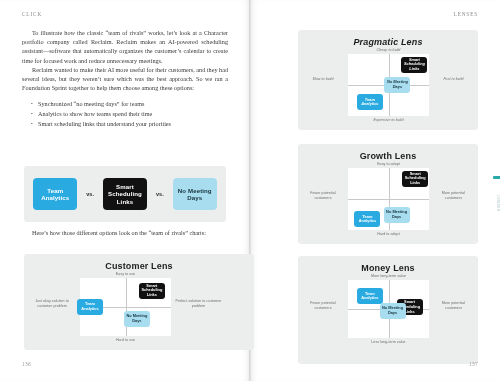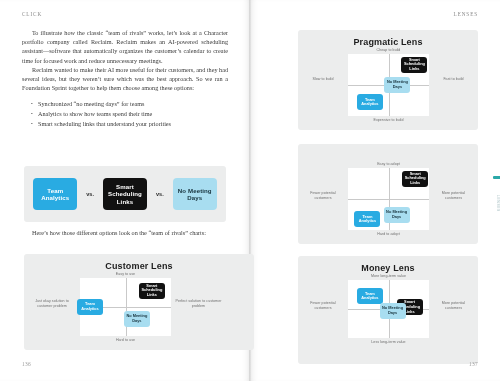--- a/index.html
+++ b/index.html
@@ -169,36 +169,37 @@
       <div class="ax-label ax-right" style="left: 151px; width: 47px; top: 45px;">Perfect solution to customer problem</div>
       <div class="node node-sm" style="background: rgb(41, 171, 226); color: rgb(255, 255, 255); width: 26px; height: 16px; left: 53.01px; top: 45px;">Team Analytics</div>
       <div class="node node-sm" style="background: rgb(17, 17, 17); color: rgb(255, 255, 255); width: 26px; height: 16px; left: 114.89px; top: 28.76px;">Smart Scheduling Links</div>
       <div class="node node-sm" style="background: rgb(168, 221, 240); color: rgb(23, 50, 60); width: 26px; height: 16px; left: 99.875px; top: 57.18px;">No Meeting Days</div>
     </div>
 
   <div class="folio folio-left">136</div>
 
   <div class="running-head rh-right">Lenses</div>
 
-  <div class="lens" id="lens-1" style="left:298px;top:30px;width:180px;height:100px;">
+  <div class="lens" id="lens-1" style="left:298px;top:30px;width:180px;height:100px;font-style:italic;">
     <div class="lens-title">Pragmatic Lens</div>
   <div class="plot" style="left: 50px; top: 24px; width: 81px; height: 62px;">
         <div class="axis-v"></div>
         <div class="axis-h"></div>
       </div>
       <div class="ax-label ax-top" style="left: 50px; width: 81px; top: 18px;">Cheap to build</div>
       <div class="ax-label ax-bottom" style="left: 50px; width: 81px; top: 88px;">Expensive to build</div>
       <div class="ax-label ax-left" style="left: 4px; width: 42px; top: 47px;">Slow to build</div>
       <div class="ax-label ax-right" style="left: 135px; width: 41px; top: 47px;">Fast to build</div>
       <div class="node node-sm" style="background: rgb(41, 171, 226); color: rgb(255, 255, 255); width: 26px; height: 16px; left: 58.87px; top: 64.36px;">Team Analytics</div>
       <div class="node node-sm" style="background: rgb(17, 17, 17); color: rgb(255, 255, 255); width: 26px; height: 16px; left: 103.42px; top: 26.54px;">Smart Scheduling Links</div>
       <div class="node node-sm" style="background: rgb(168, 221, 240); color: rgb(23, 50, 60); width: 26px; height: 16px; left: 86.41px; top: 47px;">No Meeting Days</div>
     </div>
 
   <div class="lens" id="lens-2" style="left:298px;top:144px;width:180px;height:100px;">
+    <div class="lens-title">Growth Lens</div>
   <div class="plot" style="left: 50px; top: 24px; width: 81px; height: 62px;">
         <div class="axis-v"></div>
         <div class="axis-h"></div>
       </div>
       <div class="ax-label ax-top" style="left: 50px; width: 81px; top: 18px;">Easy to adopt</div>
       <div class="ax-label ax-bottom" style="left: 50px; width: 81px; top: 88px;">Hard to adopt</div>
       <div class="ax-label ax-left" style="left: 4px; width: 42px; top: 47px;">Fewer potential customers</div>
       <div class="ax-label ax-right" style="left: 135px; width: 41px; top: 47px;">More potential customers</div>
       <div class="node node-sm" style="background: rgb(41, 171, 226); color: rgb(255, 255, 255); width: 26px; height: 16px; left: 56.44px; top: 67.46px;">Team Analytics</div>
       <div class="node node-sm" style="background: rgb(17, 17, 17); color: rgb(255, 255, 255); width: 26px; height: 16px; left: 104.23px; top: 26.54px;">Smart Scheduling Links</div>

